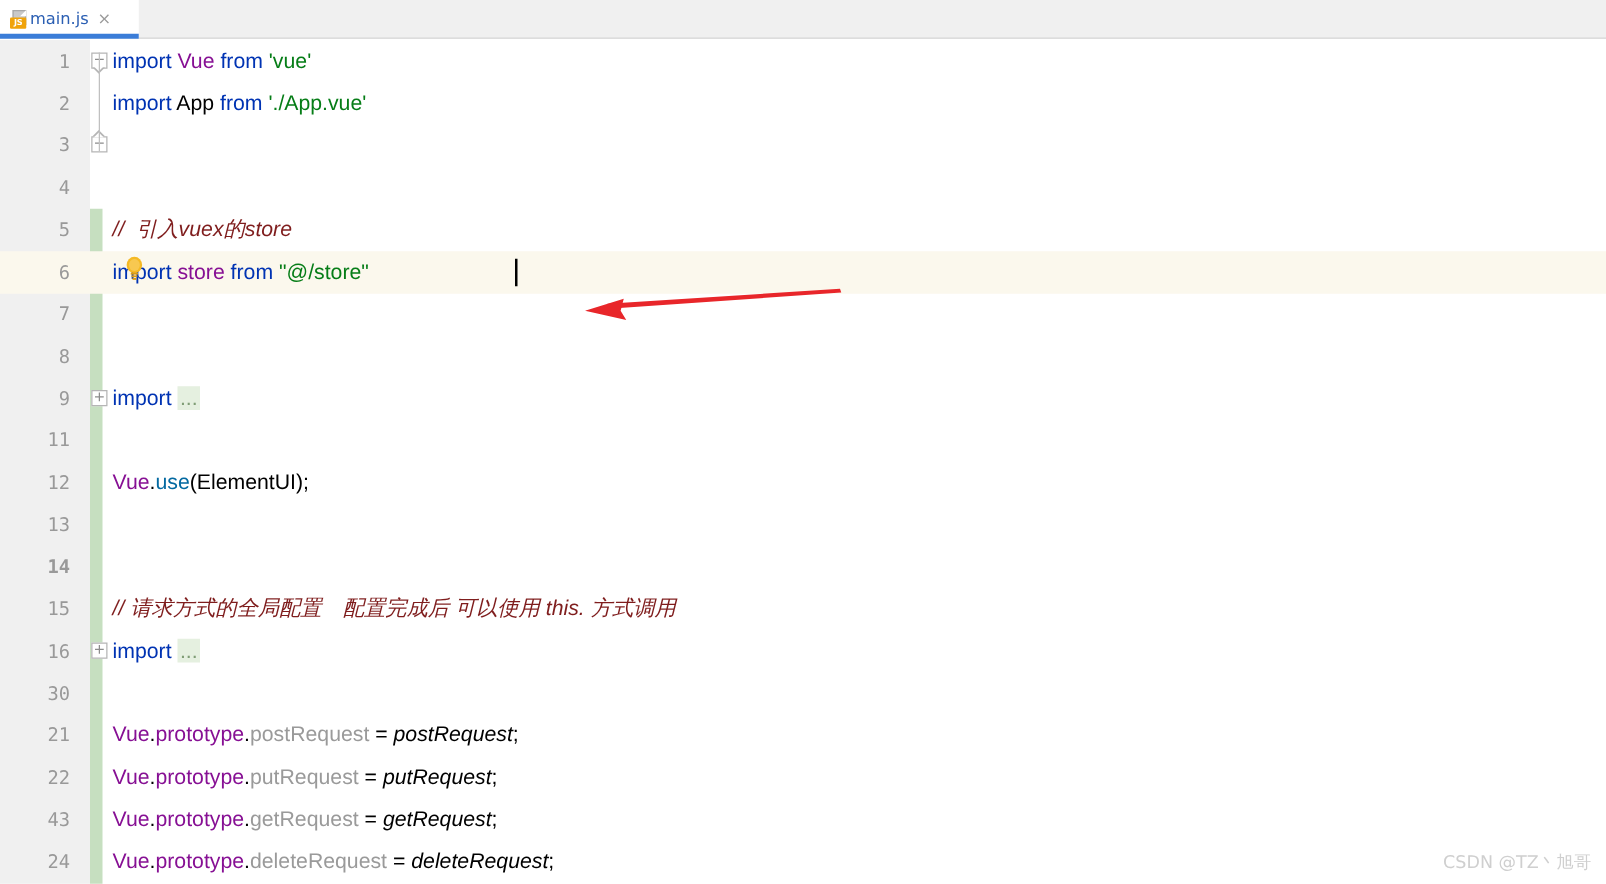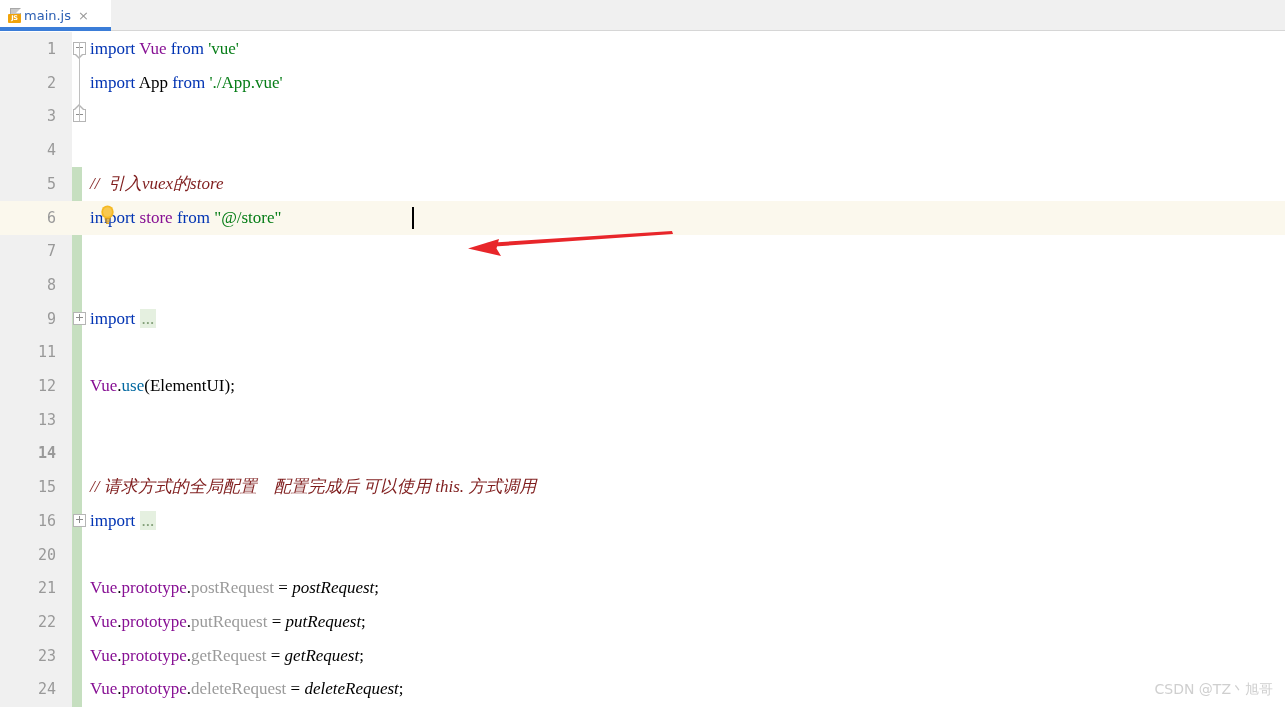--- a/index.html
+++ b/index.html
@@ -147,21 +147,21 @@
     color: #999999;
     font-family: "DejaVu Sans Mono", "Liberation Mono", monospace;
     font-size: 15px;
   }
   .code {
     position: absolute;
     left: 90px;
     top: 0;
     height: 34px;
     line-height: 34px;
-    font-family: Liberation Serif, serif;
+    font-family: Liberation Sans, sans-serif;
     font-size: 17px;
     white-space: pre;
     color: #000000;
   }
 
   
   .kw      { color: #0033b3; }
   .ident-p { color: #871094; }
   .str     { color: #067d17; }
   .plain   { color: #000000; }
@@ -378,33 +378,33 @@
       </div>
       <div class="row" style="top: 438.1px;">
         <div class="lineno">15</div>
         <div class="code"><span class="cmt">// 请求方式的全局配置　配置完成后 可以使用 this. 方式调用</span></div>
       </div>
       <div class="row" style="top: 471.8px;">
         <div class="lineno">16</div>
         <div class="code"><span class="kw">import </span><span class="fold-ellipsis">...</span></div>
       </div>
       <div class="row" style="top: 505.5px;">
-        <div class="lineno">20</div>
+        <div class="lineno">30</div>
         <div class="code"></div>
       </div>
       <div class="row" style="top: 539.2px;">
         <div class="lineno">21</div>
         <div class="code"><span class="ident-p">Vue</span><span class="plain">.</span><span class="ident-p">prototype</span><span class="plain">.</span><span class="prop">postRequest</span><span class="plain"> = </span><span class="plain italic">postRequest</span><span class="plain">;</span></div>
       </div>
       <div class="row" style="top: 572.9px;">
         <div class="lineno">22</div>
         <div class="code"><span class="ident-p">Vue</span><span class="plain">.</span><span class="ident-p">prototype</span><span class="plain">.</span><span class="prop">putRequest</span><span class="plain"> = </span><span class="plain italic">putRequest</span><span class="plain">;</span></div>
       </div>
       <div class="row" style="top: 606.6px;">
-        <div class="lineno">23</div>
+        <div class="lineno">43</div>
         <div class="code"><span class="ident-p">Vue</span><span class="plain">.</span><span class="ident-p">prototype</span><span class="plain">.</span><span class="prop">getRequest</span><span class="plain"> = </span><span class="plain italic">getRequest</span><span class="plain">;</span></div>
       </div>
       <div class="row" style="top: 640.3px;">
         <div class="lineno">24</div>
         <div class="code"><span class="ident-p">Vue</span><span class="plain">.</span><span class="ident-p">prototype</span><span class="plain">.</span><span class="prop">deleteRequest</span><span class="plain"> = </span><span class="plain italic">deleteRequest</span><span class="plain">;</span></div>
       </div>
     </div>
 
   <span class="bulb">
     <svg width="17" height="21" viewBox="0 0 17 21">

